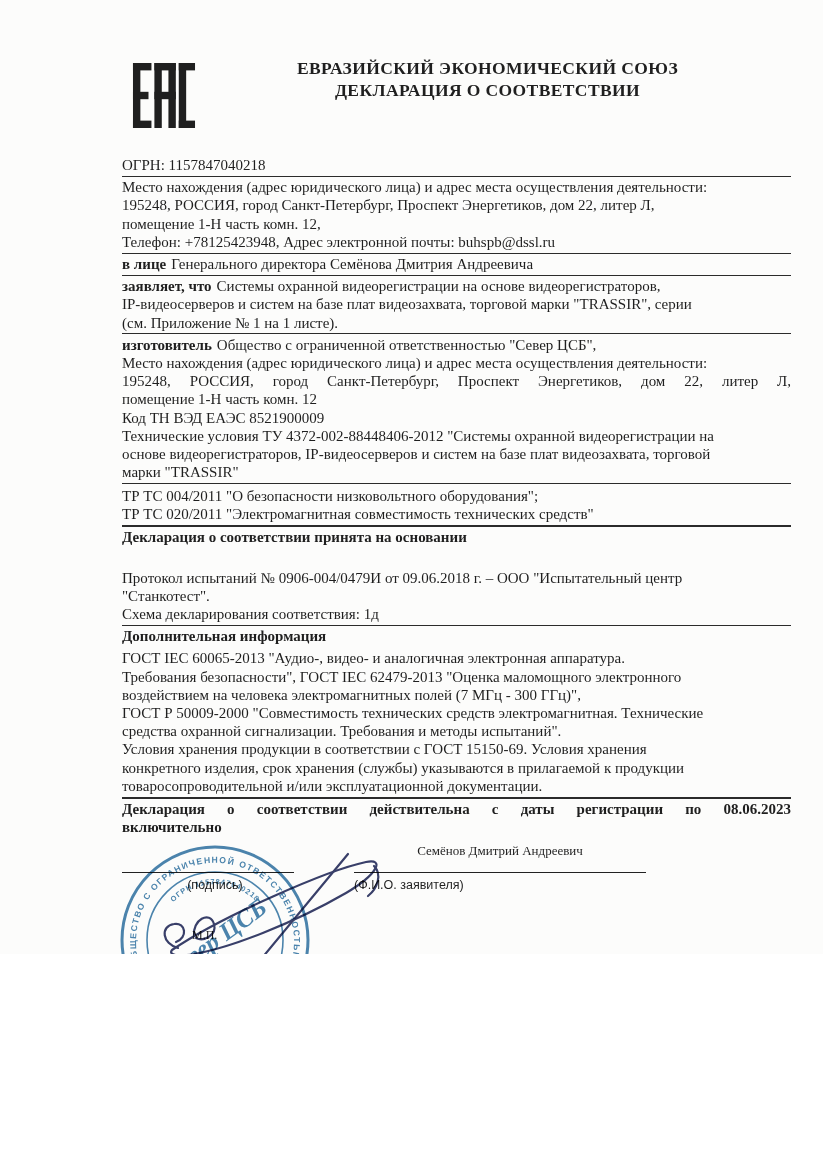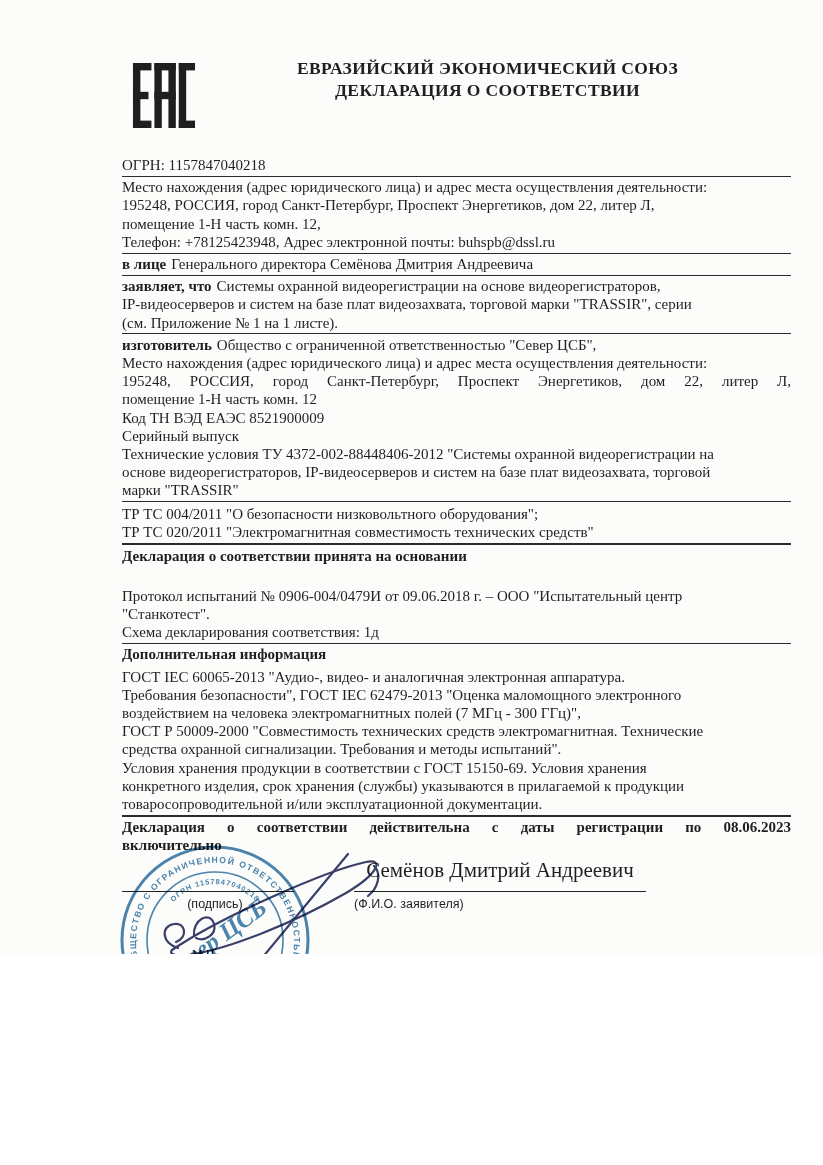--- a/index.html
+++ b/index.html
@@ -19,21 +19,21 @@
   .just{text-align:justify;text-align-last:justify}
   .gap8{margin-top:22px}
   .gap4{margin-top:4px}
   .gap3{margin-top:3px}
   
   .sigarea{position:relative;height:115px}
   .sign-line{position:absolute;left:0;top:36px;width:172px;border-top:1.5px solid #222}
   .sign-caption{position:absolute;left:38px;top:40px;width:110px;text-align:center;
                 font-family:"Liberation Sans",sans-serif;font-size:12.5px}
   .seal-mark{position:absolute;left:70px;top:90px;font-size:12px}
-  .name-block{position:absolute;left:232px;top:6px;width:292px;text-align:center;font-size:21px}
+  .name-block{position:absolute;left:232px;top:6px;width:292px;text-align:center;font-size:13px}
   .name-line{position:absolute;left:232px;top:36px;width:292px;border-top:1.5px solid #222}
   .name-caption{position:absolute;left:232px;top:40px;width:292px;text-align:left;
                 font-family:"Liberation Sans",sans-serif;font-size:12.5px}
   
   .regblock{font-weight:bold;font-size:15px}
   .regblock .date{margin-top:13px}
   
   .stamp{position:absolute;mix-blend-mode:multiply;opacity:.93}
   .stamp-sever{left:117px;top:842px}
   .stamp-tinko{left:478px;top:982px}
@@ -100,21 +100,20 @@
       <div>(см. Приложение № 1 на 1 листе).</div>
     </div>
     <div class="rule"></div>
 
     <div>
       <div><span class="lead">изготовитель</span><span>Общество с ограниченной ответственностью "Север ЦСБ",</span></div>
       <div>Место нахождения (адрес юридического лица) и адрес места осуществления деятельности:</div>
       <div class="just">195248, РОССИЯ, город Санкт-Петербург, Проспект Энергетиков, дом 22, литер Л,</div>
       <div>помещение 1-Н часть комн. 12</div>
       <div>Код ТН ВЭД ЕАЭС 8521900009</div>
-      <div>Серийный выпуск</div>
       <div>Технические условия ТУ 4372-002-88448406-2012 "Системы охранной видеорегистрации на</div>
       <div>основе видеорегистраторов, IP-видеосерверов и систем на базе плат видеозахвата, торговой</div>
       <div>марки "TRASSIR"</div>
     </div>
     <div class="rule"></div>
 
     <div class="gap3">ТР ТС 004/2011 "О безопасности низковольтного оборудования";</div>
     <div>ТР ТС 020/2011 "Электромагнитная совместимость технических средств"</div>
     <div class="rule thick"></div>
 

